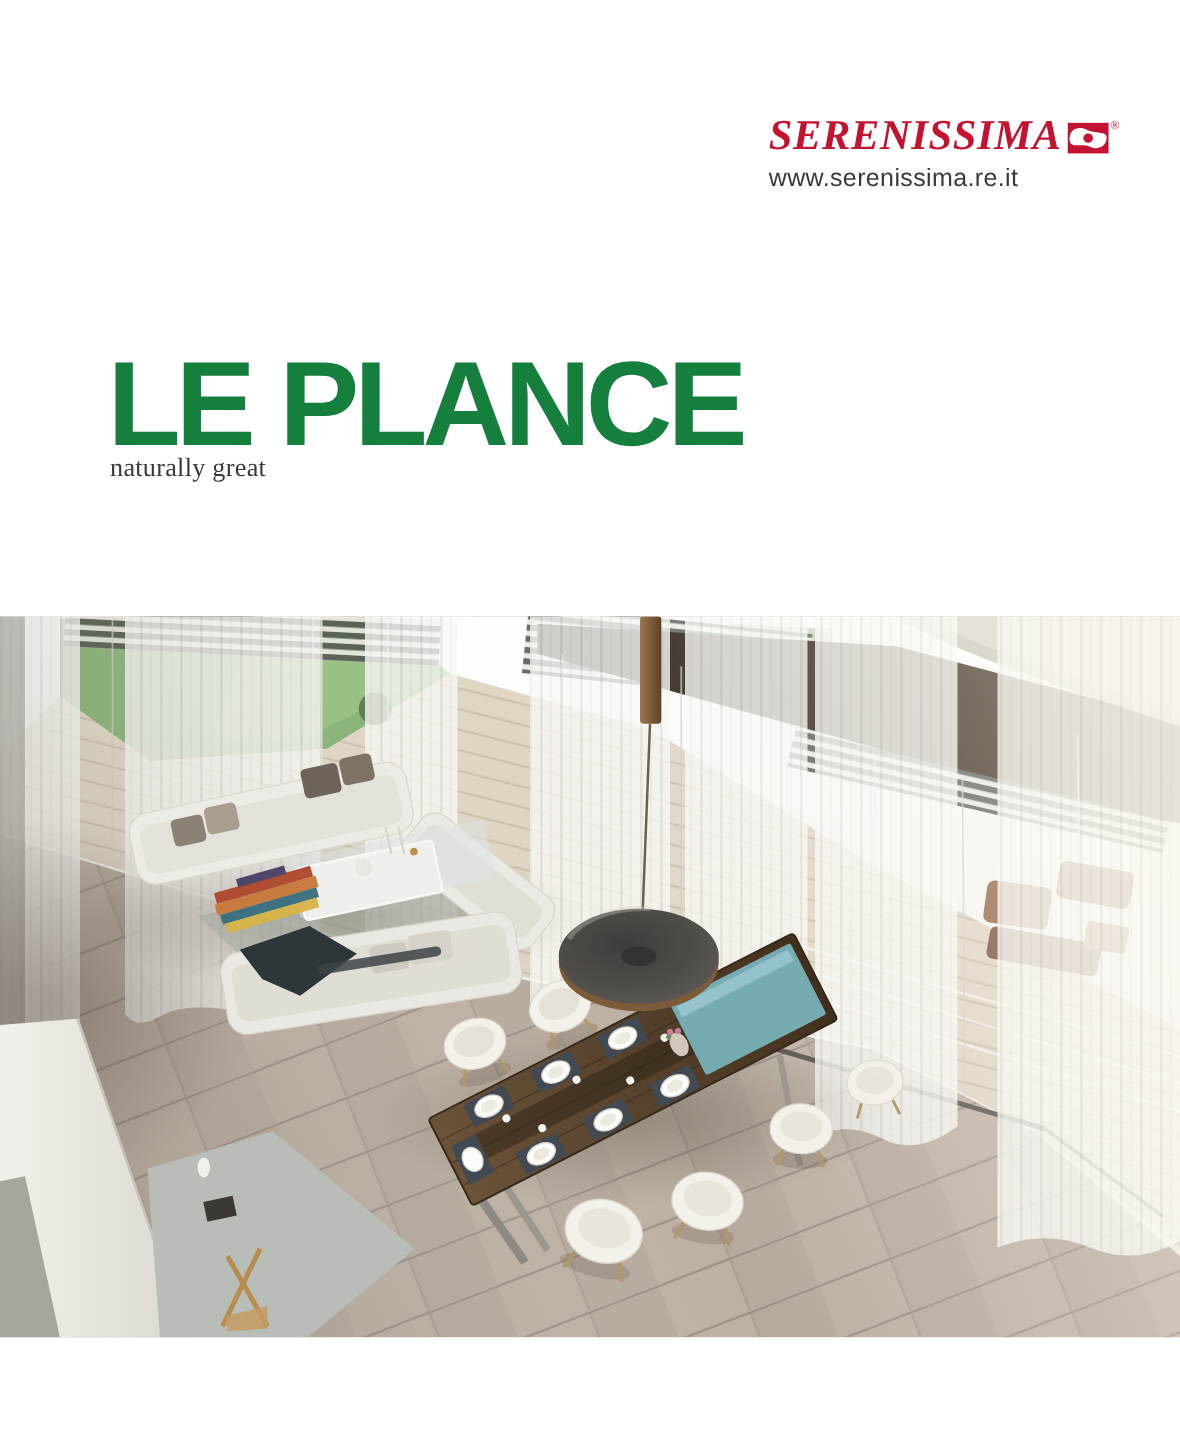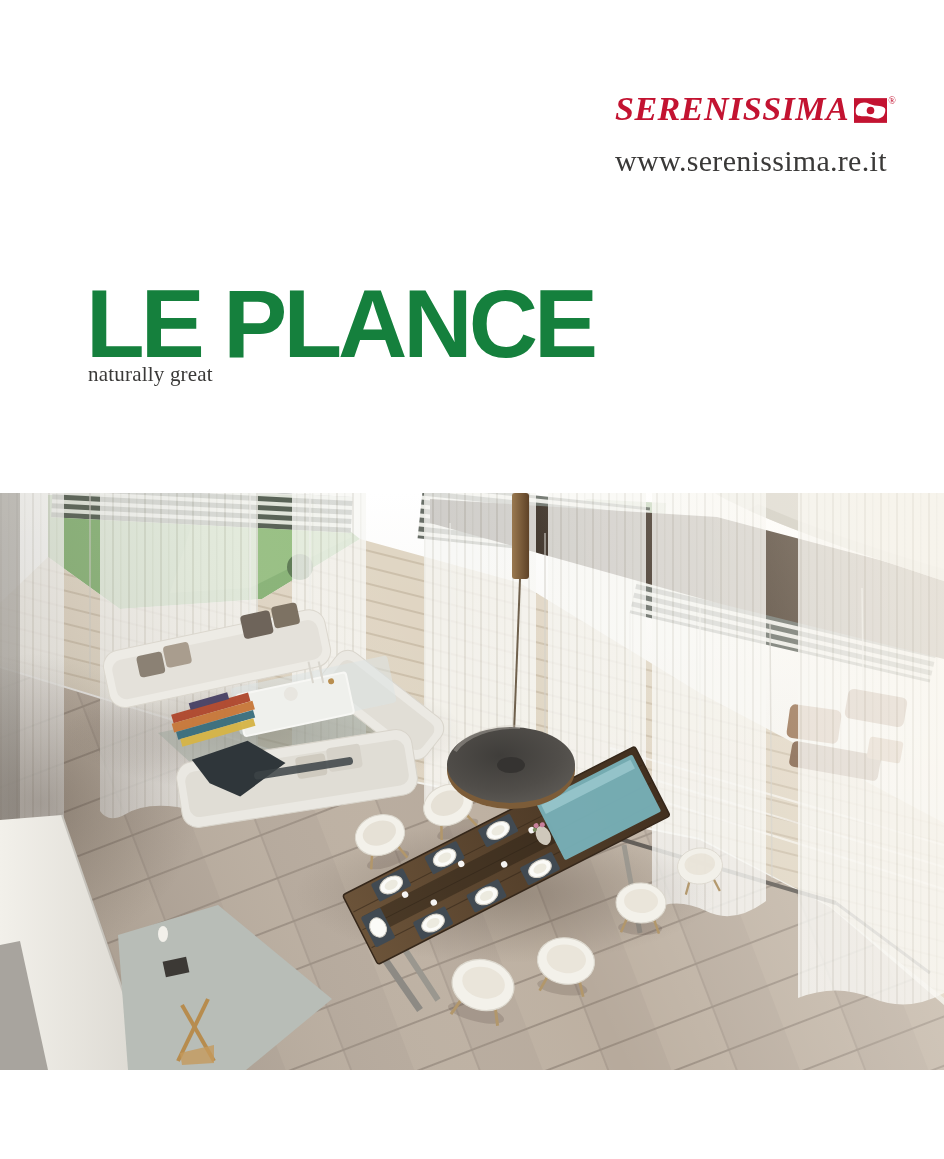--- a/index.html
+++ b/index.html
@@ -5,21 +5,21 @@
   html,body{margin:0;padding:0;background:#ffffff;}
   .page{position:relative;width:944px;height:1159px;background:#ffffff;overflow:hidden;
         font-family:"Liberation Sans",sans-serif;}
   
   .logo-block{position:absolute;left:615px;top:92px;}
   .brand-row{display:flex;align-items:flex-start;line-height:1;}
   .brand{font-family:"Liberation Serif",serif;font-style:italic;font-weight:700;
          font-size:34px;color:#c31331;letter-spacing:.5px;white-space:nowrap;}
   .brand-icon{margin-left:5px;margin-top:6px;}
   .regmark{font-family:"Liberation Serif",serif;font-size:10px;color:#c31331;margin-top:4px;margin-left:1px;}
-  .site{margin-top:18px;font-size:30px;color:#3a3938;letter-spacing:.3px;white-space:nowrap;font-family:Liberation Serif, serif;}
+  .site{margin-top:5px;font-size:20px;color:#3a3938;letter-spacing:.3px;white-space:nowrap;}
   
   .title-block{position:absolute;left:86px;top:276px;}
   .title-block h1{margin:0;font-size:96px;line-height:1;font-weight:700;
                   letter-spacing:-4px;color:#15803d;white-space:nowrap;}
   .subtitle{position:absolute;left:88px;top:362px;margin:0;font-size:21px;
             font-weight:400;color:#3a3938;letter-spacing:.2px;font-family:Liberation Serif, serif;}
   
   .photo{position:absolute;left:0;top:493px;width:944px;height:577px;overflow:hidden;background:#efeee9;}
   .photo svg{display:block;}
 </style>

